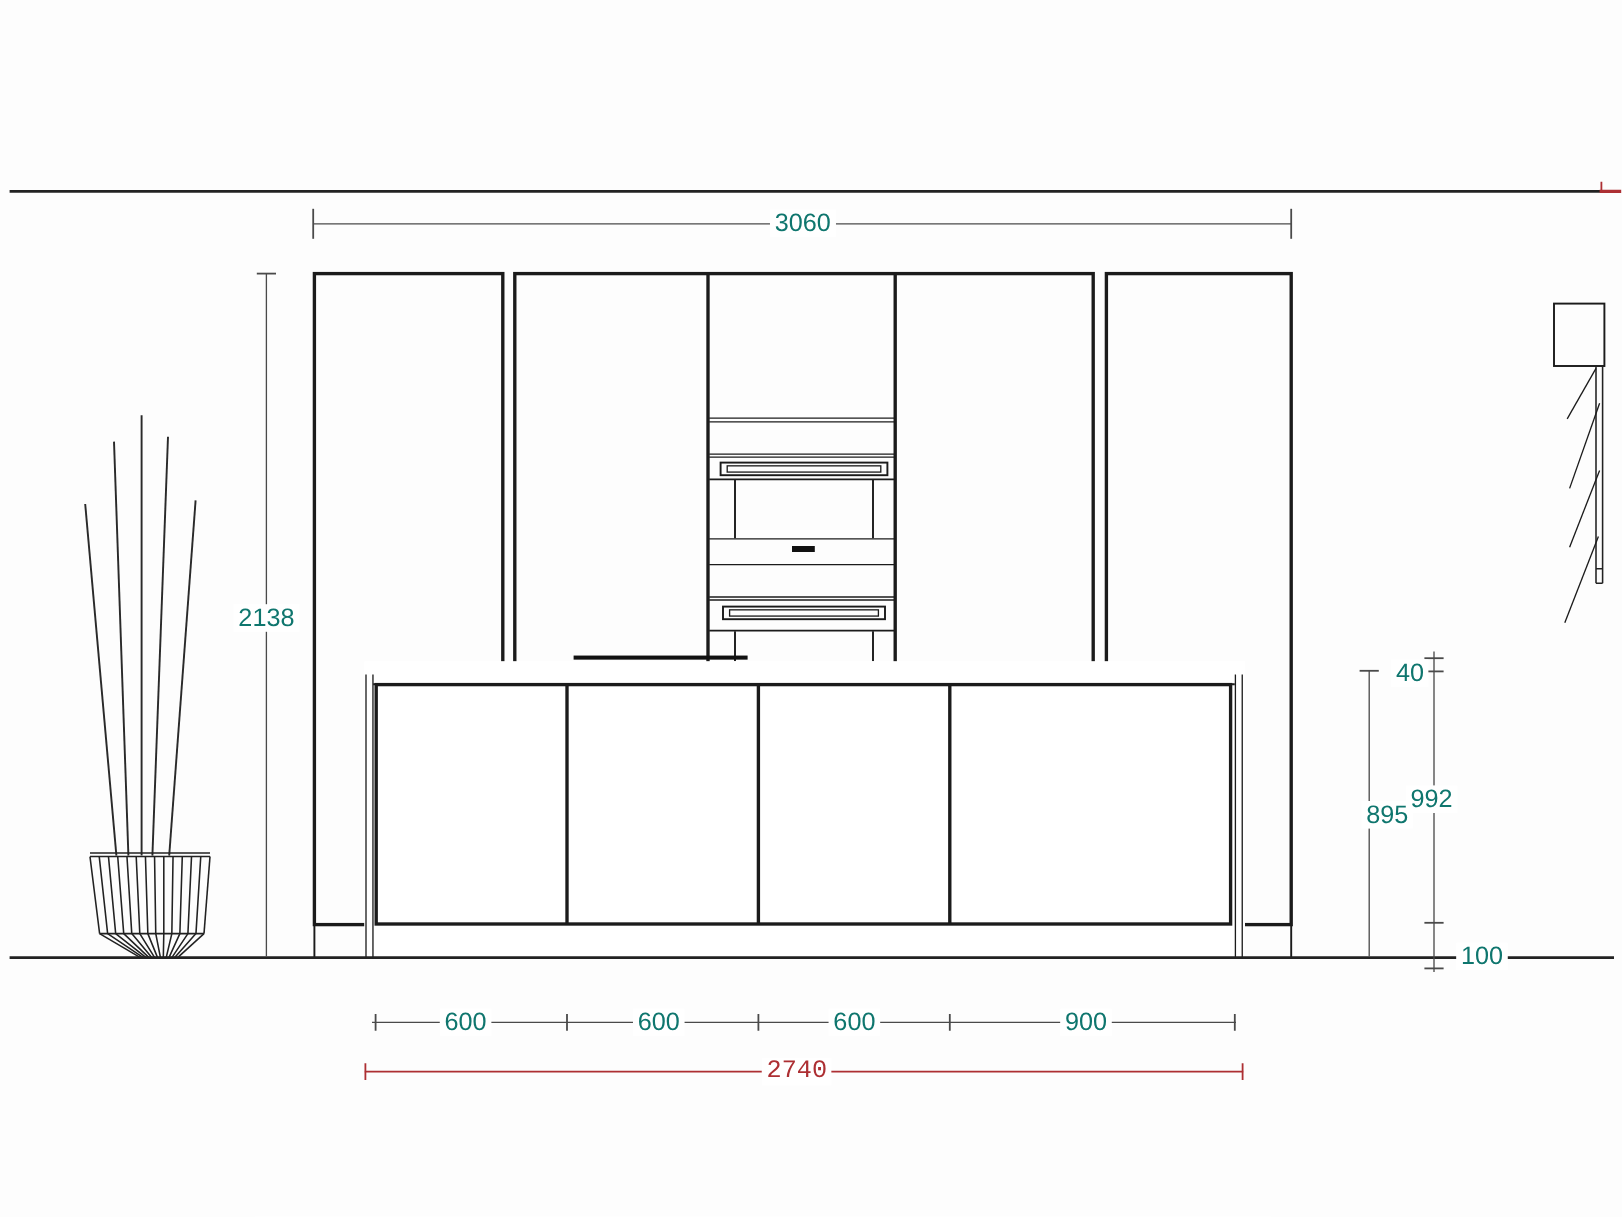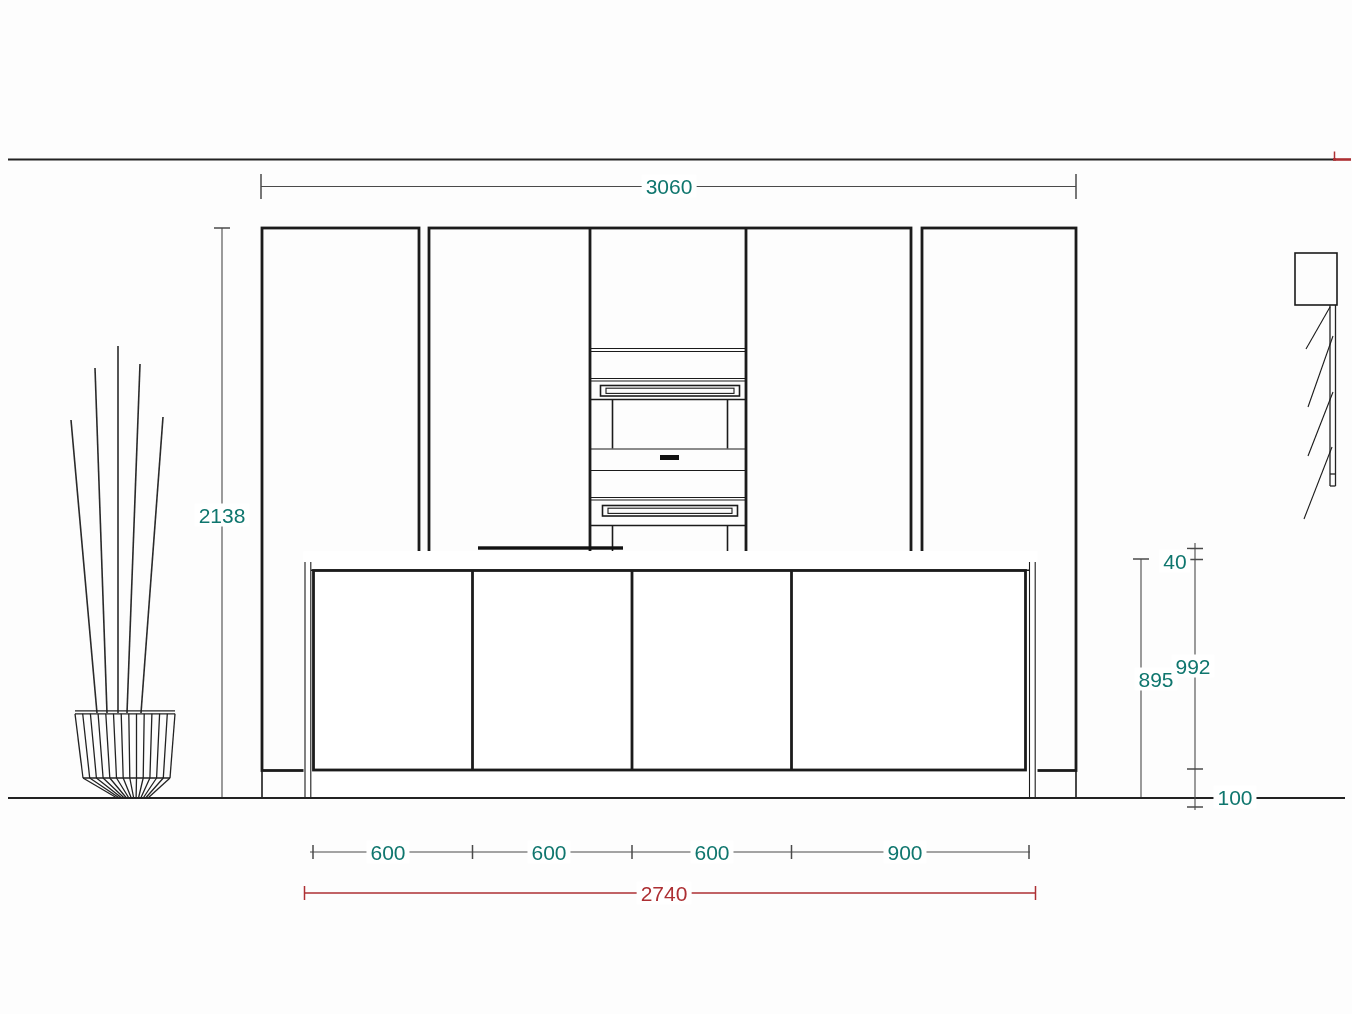--- a/index.html
+++ b/index.html
@@ -19,21 +19,21 @@
   .s-redheavy{stroke:var(--accent);stroke-width:2.6;fill:none;}
   .s-plant{stroke:#2a2a2a;stroke-width:1.6;fill:none;}
   .s-vase{stroke:#222;stroke-width:1.3;fill:none;}
   .fill-dark{fill:#111;stroke:none;}
   .fill-white{fill:#fff;stroke:none;}
   .dim-label{
     position:absolute; transform:translate(-50%,-50%);
     font-size:21px; line-height:1; color:#0f766e;
     background:#fff; padding:1px 4px; white-space:nowrap;
   }
-  .dim-label.red{color:var(--accent);}
+  .dim-label.red{color:var(--accent);font-family:Liberation Mono, monospace;}
 </style>
 </head>
 <body>
 
 <div class="canvas">
 
   <svg width="1352" height="1014" viewBox="0 0 1352 1014">
 
     <g>
       <line class="s-wall" x1="8" y1="159.5" x2="1336" y2="159.5"></line>

